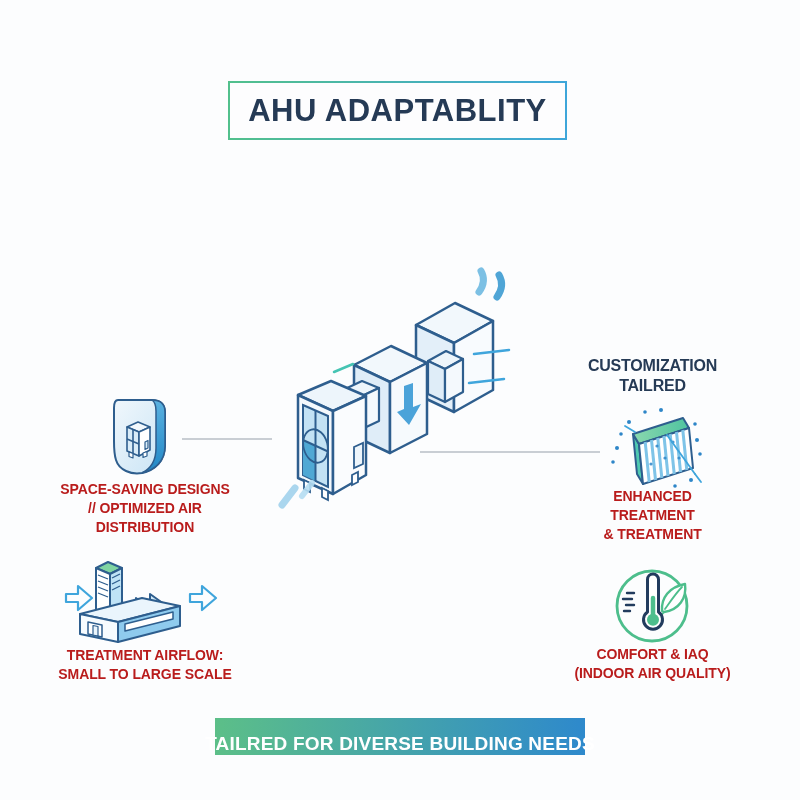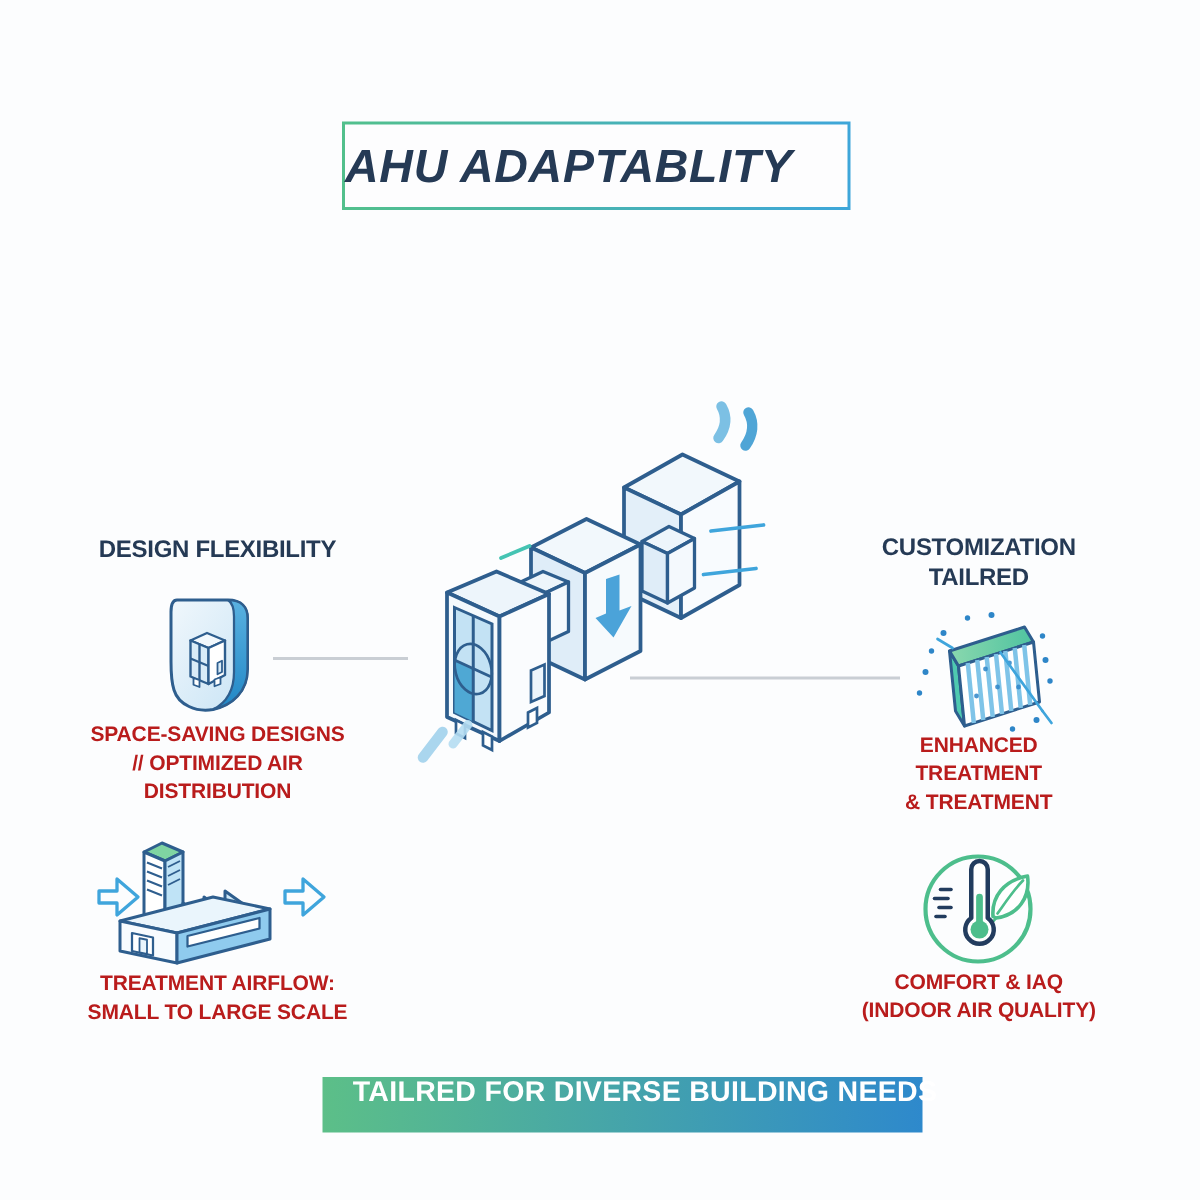--- a/index.html
+++ b/index.html
@@ -9,39 +9,39 @@
     font-family:"Liberation Sans", sans-serif;
     color:#263c58;
   }
   .title-frame{
     position:absolute;left:228px;top:81px;width:339px;height:59px;
     background:linear-gradient(90deg,#52c08c,#3ea6da);
     padding:2px;box-sizing:border-box;
   }
   .title-inner{
     width:100%;height:100%;background:#fdfdfe;
-    display:flex;align-items:center;font-style:italic;
+    display:flex;align-items:center;justify-content:center;
   }
   .title-text{
     font-size:31px;font-weight:700;letter-spacing:.5px;color:#253a55;white-space:nowrap;
   }
   .heading{
     position:absolute;font-size:16px;font-weight:700;letter-spacing:-.2px;
     text-align:center;color:#253a55;line-height:20px;
   }
   .caption{
     position:absolute;font-size:14px;font-weight:700;letter-spacing:-.1px;
     text-align:center;color:#b91c1c;line-height:19px;
   }
   .connector{position:absolute;height:2px;background:#c9ced4;}
   .abs{position:absolute;}
   .banner{
     position:absolute;left:215px;top:718px;width:370px;height:37px;
     background:linear-gradient(90deg,#5cbf88,#2e89cc);
-    display:flex;align-items:flex-start;justify-content:center;padding-left:30px;
+    display:flex;align-items:flex-end;justify-content:center;
   }
   .banner-text{
     color:#ffffff;font-size:19px;font-weight:700;letter-spacing:.2px;white-space:nowrap;
   }
   svg{display:block;}
 </style>
 </head>
 <body>
 
 <div class="stage">
@@ -105,21 +105,20 @@
     </g>
 
     <g fill="none" stroke-linecap="round">
       <path d="M229,57 C234,50 235,43 231,36" stroke="#7cc0e4" stroke-width="7"></path>
       <path d="M247,62 C252,55 253,47 249,40" stroke="#4fa5d6" stroke-width="7"></path>
       <path d="M32,270 L45,253" stroke="#8fc8e8" stroke-width="7" opacity="0.75"></path>
       <path d="M52,261 L62,248" stroke="#b5ddf2" stroke-width="6" opacity="0.9"></path>
     </g>
   </svg>
 
-  <div class="heading" style="left:40px;top:357px;width:210px;">DESIGN FLEXIBILITY</div>
 
   <svg class="abs" style="left:105px;top:396px;" width="70" height="85" viewBox="0 0 70 85">
     <defs>
       <linearGradient id="tileGrad" x1="0" y1="0" x2="1" y2="1">
         <stop offset="0" stop-color="#f0f7fc"></stop>
           <stop offset="1" stop-color="#c9e4f5"></stop>
       </linearGradient>
       <linearGradient id="bandGrad" x1="0" y1="0" x2="0" y2="1">
         <stop offset="0" stop-color="#5ab1e0"></stop>
           <stop offset="1" stop-color="#2187c6"></stop>

